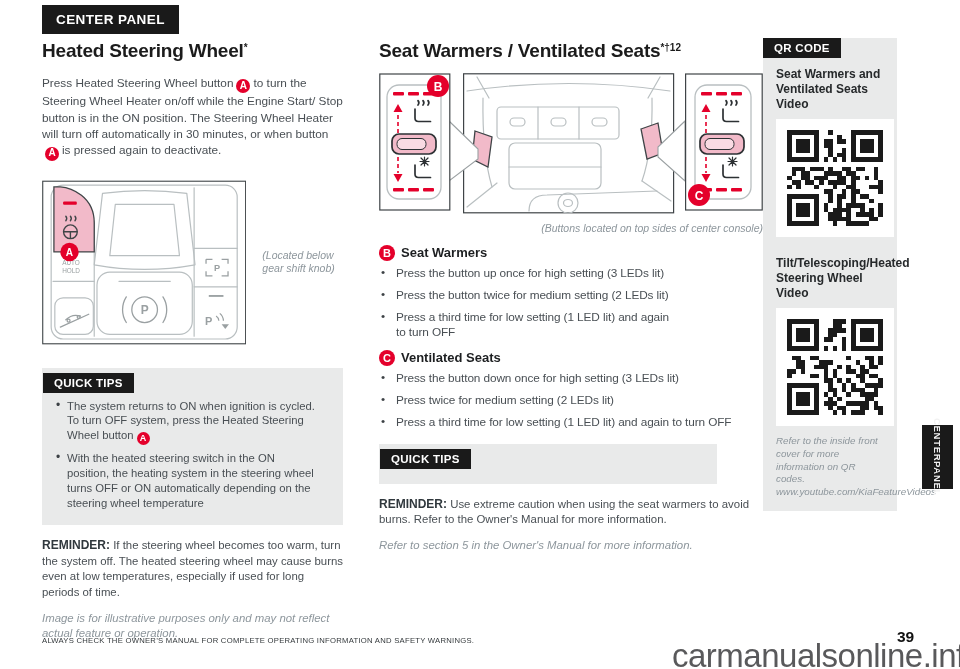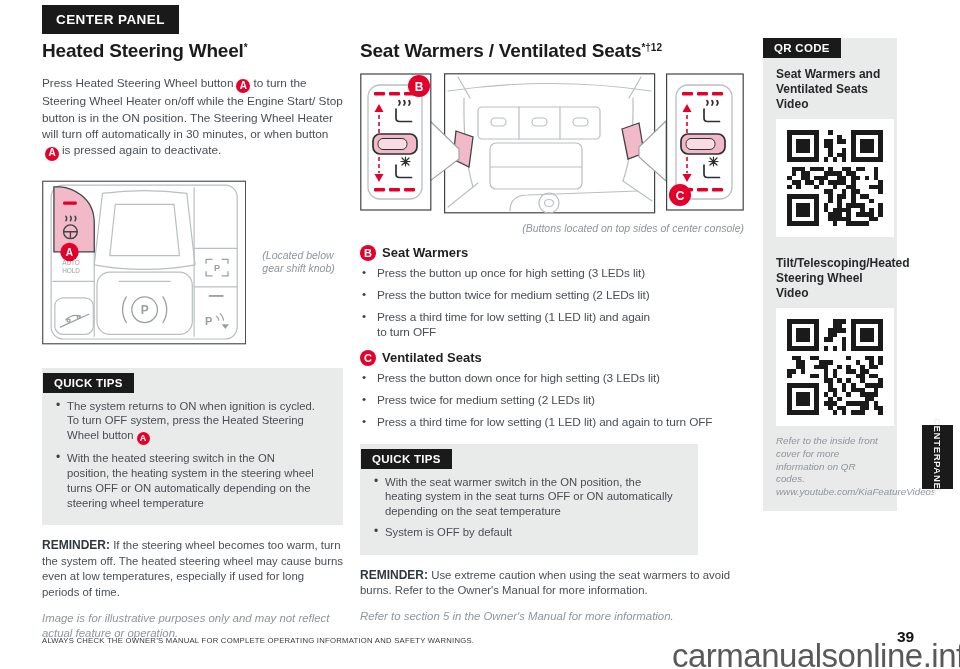--- a/index.html
+++ b/index.html
@@ -10,21 +10,21 @@
   html,body{width:960px;height:669px;overflow:hidden;background:#fff;
     font-family:"Liberation Sans",sans-serif;color:var(--text);position:relative}
   .abs{position:absolute}
 
   
   .section-tag{left:42px;top:5px;background:var(--black);color:#fff;font-weight:bold;
     font-size:13.5px;letter-spacing:.4px;padding:7px 14px}
 
   
   .col-left{left:42px;top:0;width:301px}
-  .col-mid{left:360px;top:0;width:384px}
+  .col-mid{left:379px;top:0;width:384px}
 
   h1{font-size:19px;font-weight:bold;color:#1b1b1b;letter-spacing:-.2px}
   .col-left h1{margin-top:40px}
   .col-mid h1{margin-top:40px}
   h1 sup{font-size:10px;vertical-align:6px;letter-spacing:0}
 
   .body-text{font-size:11.8px;line-height:16.4px;margin-top:13px}
   .badge-inline{display:inline-flex;align-items:center;justify-content:center;
     width:14px;height:14px;border-radius:50%;background:var(--accent);color:#fff;
     font-size:10px;font-weight:bold;vertical-align:-2px;margin:0 3px}
@@ -265,24 +265,20 @@
       <span class="feat-title">Ventilated Seats</span>
     </div>
     <ul class="bullets">
       <li>Press the button down once for high setting (3 LEDs lit)</li>
       <li>Press twice for medium setting (2 LEDs lit)</li>
       <li>Press a third time for low setting (1 LED lit) and again to turn OFF</li>
     </ul>
 
     <div class="tips">
       <span class="tips-label">QUICK TIPS</span>
-      <ul>
-        <li>With the seat warmer switch in the ON position, the heating system in the seat turns OFF or ON automatically depending on the seat temperature</li>
-        <li>System is OFF by default</li>
-      </ul>
     </div>
 
     <p class="reminder"><b>REMINDER:</b> <span>Use extreme caution when using the seat warmers to avoid burns. Refer to the Owner's Manual for more information.</span></p>
     <p class="note">Refer to section 5 in the Owner's Manual for more information.</p>
   </div>
 
   <div class="abs qr-panel">
     <span class="qr-label">QR CODE</span>
     <div class="qr-title">Seat Warmers and Ventilated Seats Video</div>
     <div class="qr-box">

